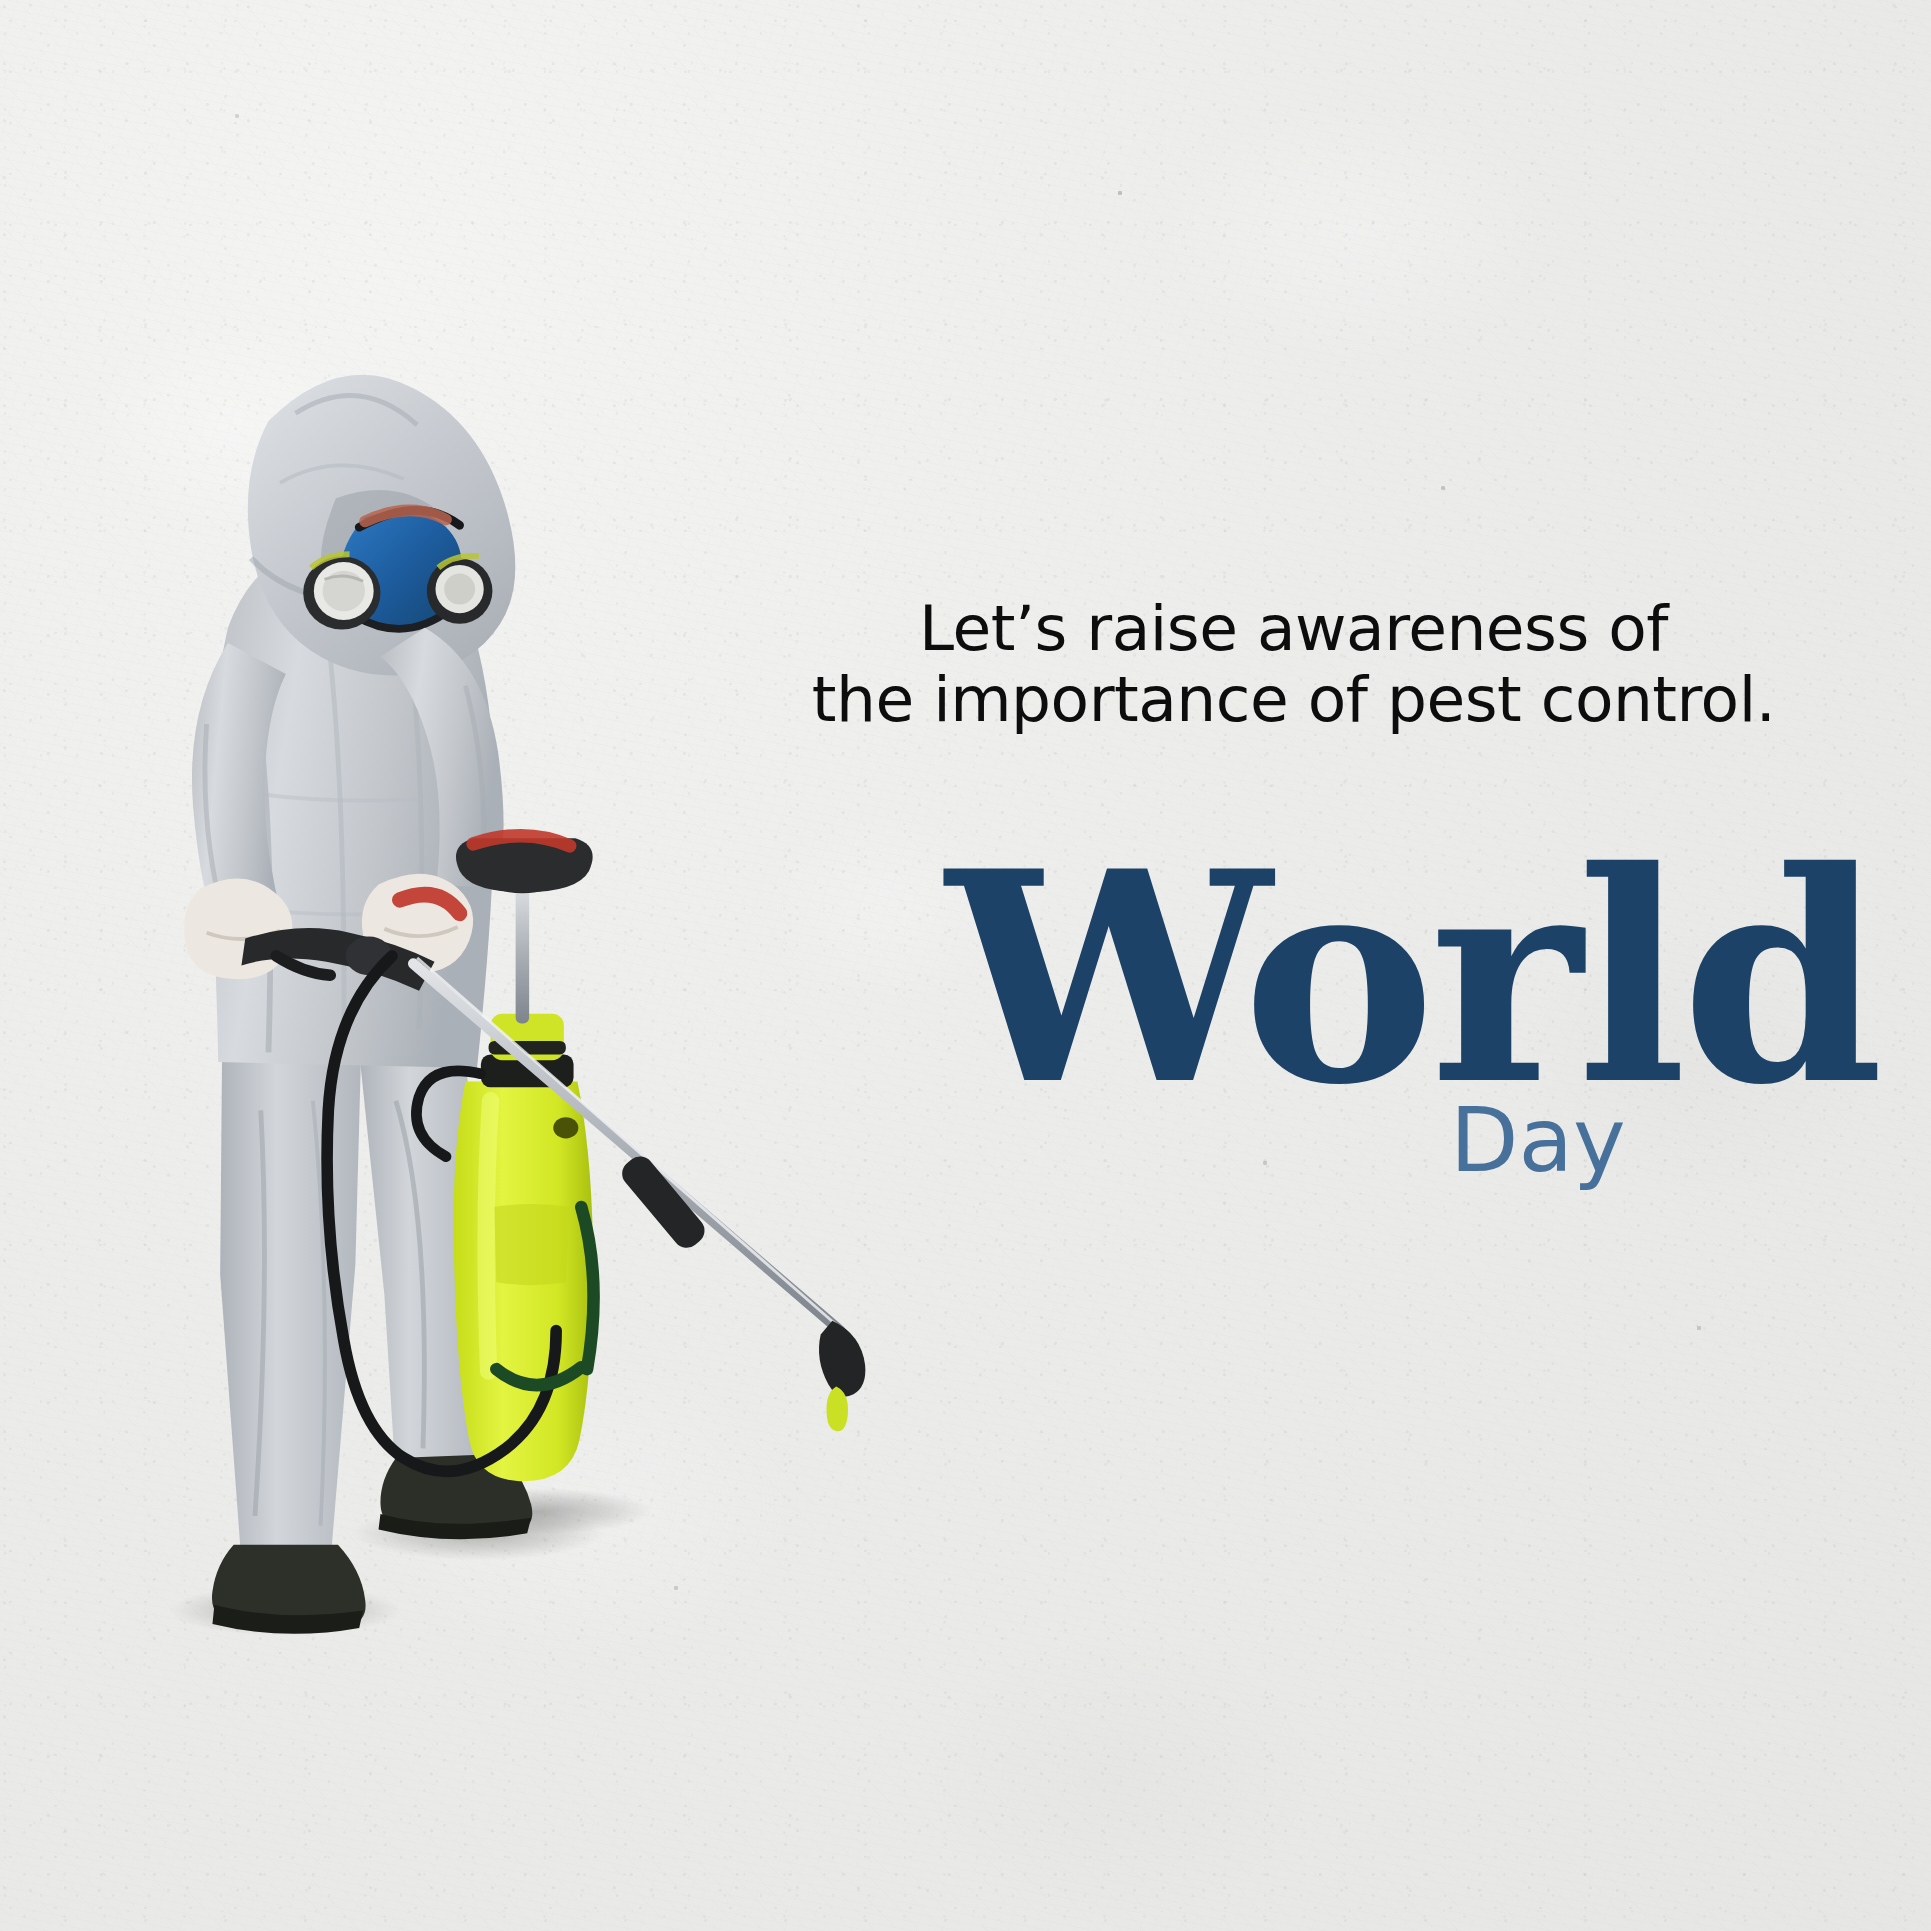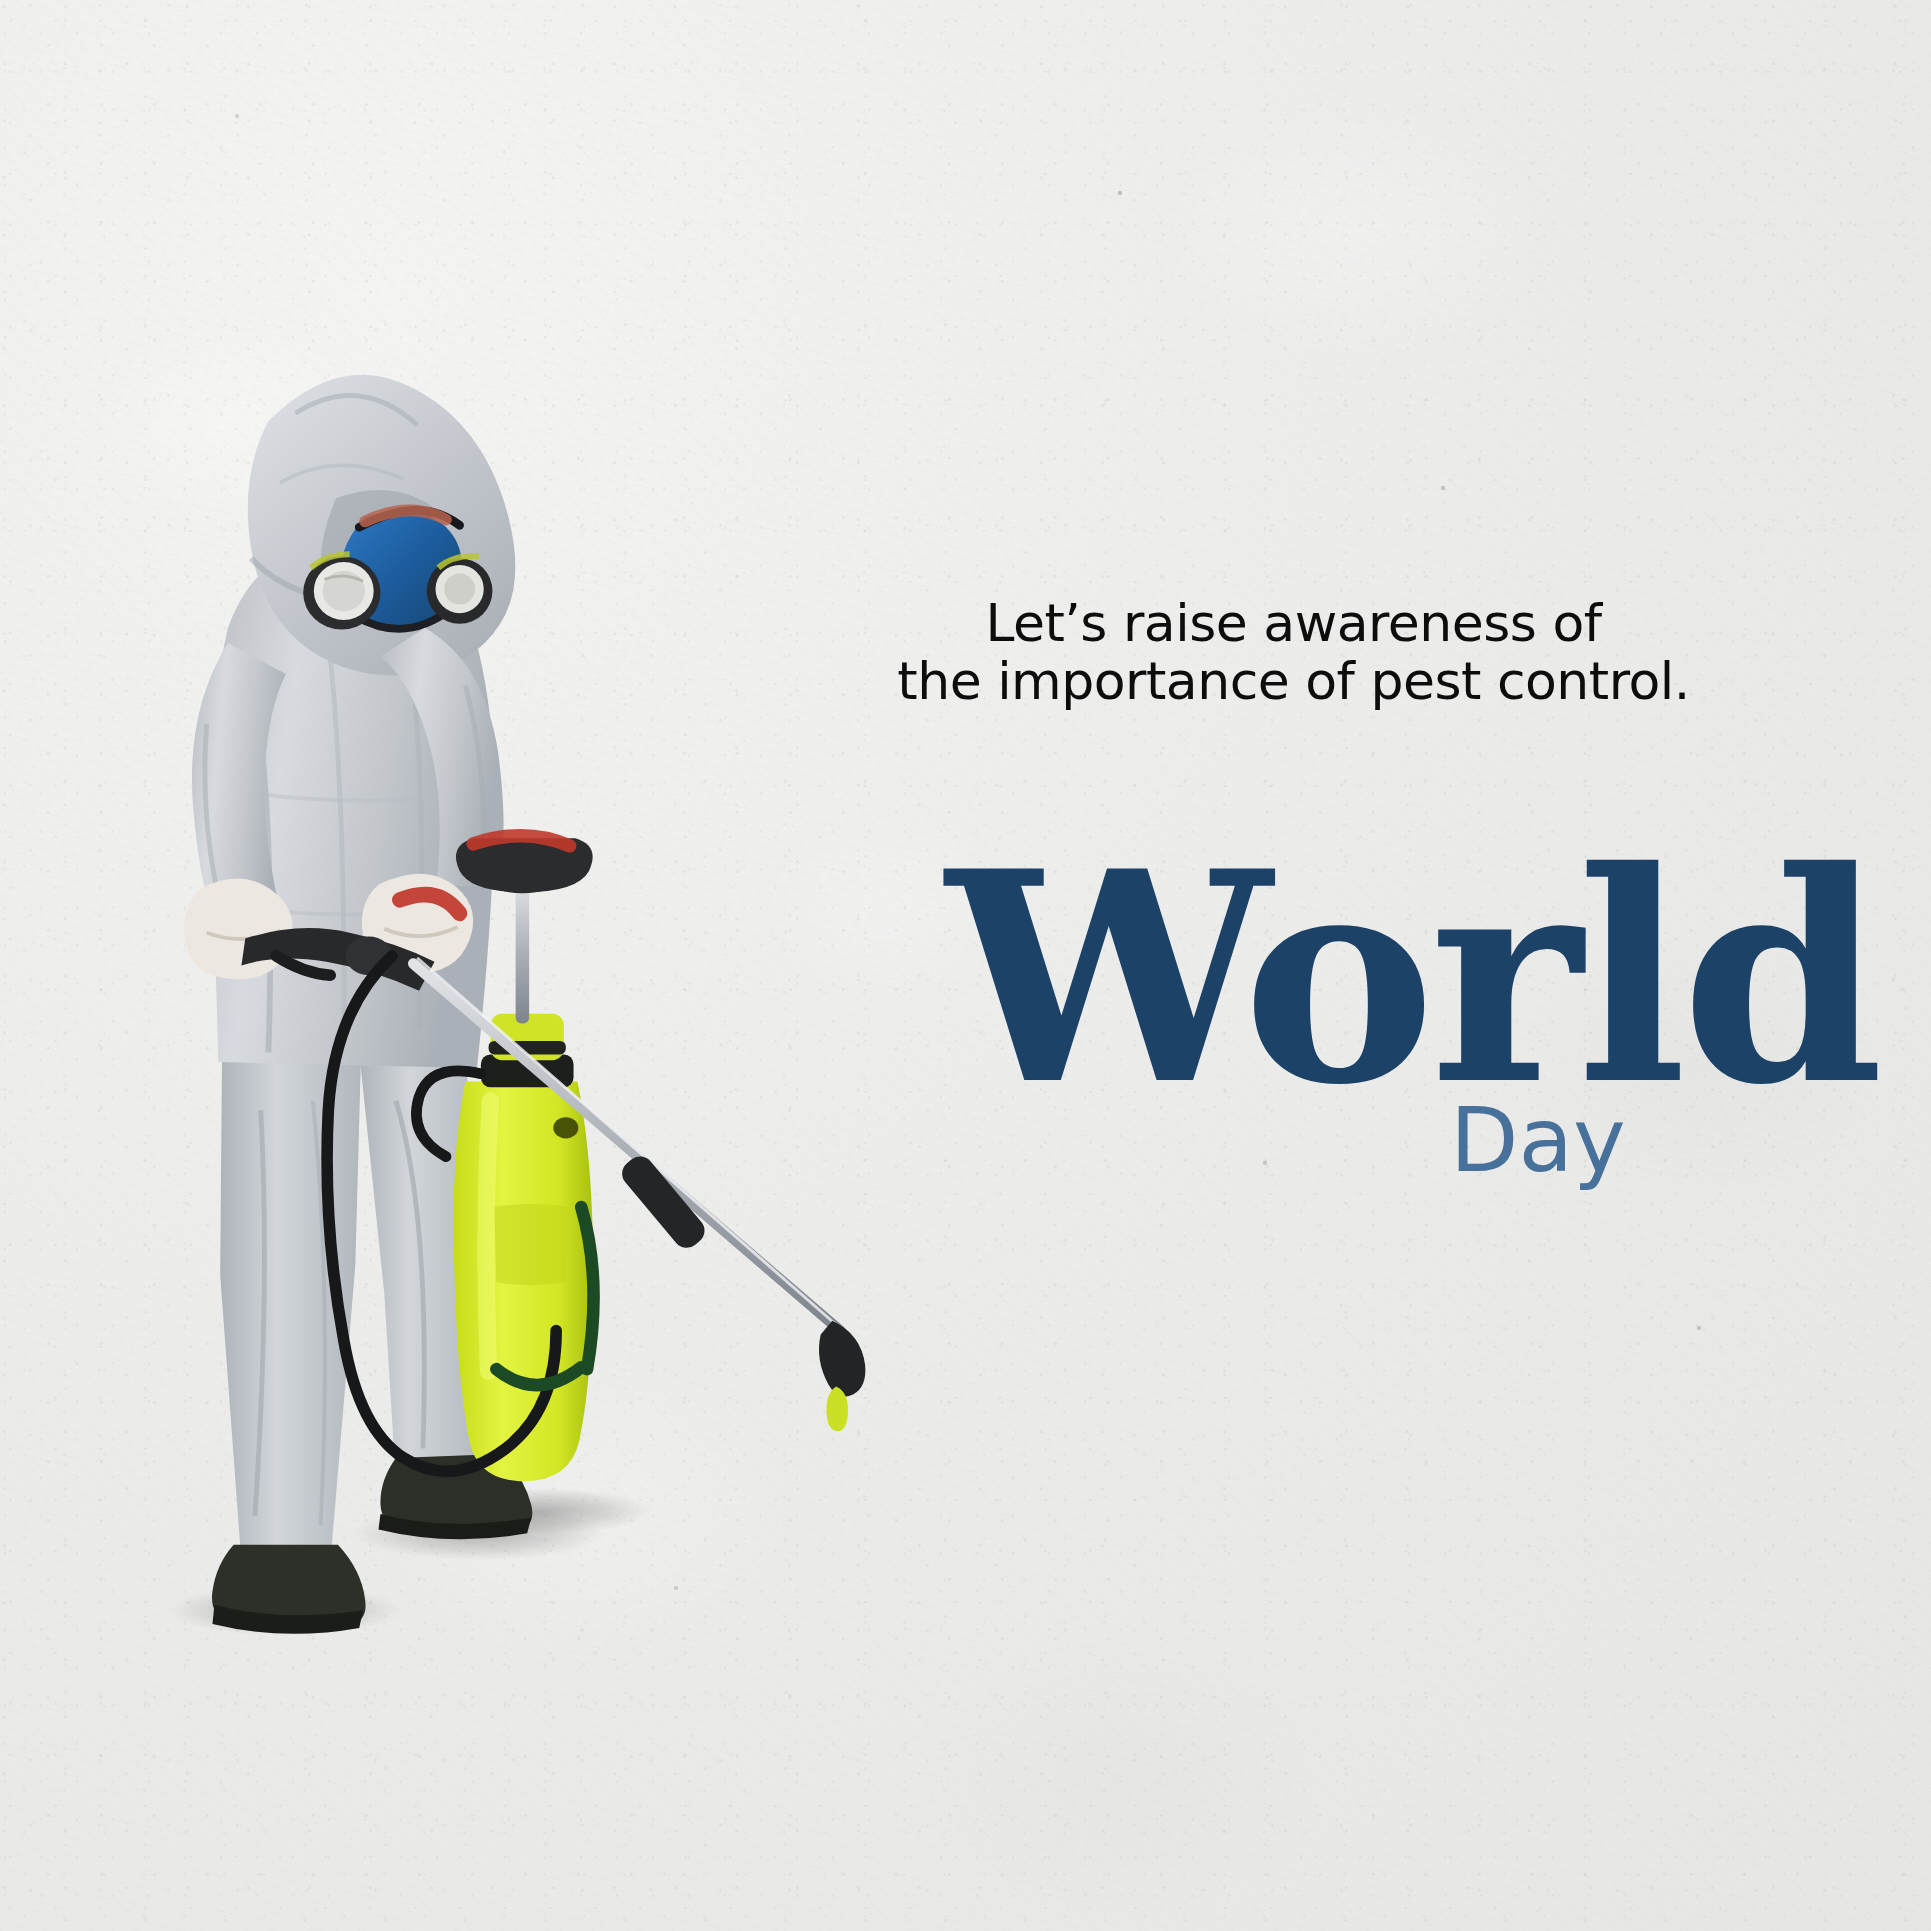--- a/index.html
+++ b/index.html
@@ -79,21 +79,21 @@
 
   
   .headline {
     position: absolute;
     left: 714px;
     top: 594px;
     width: 1159px;
     text-align: center;
     color: #0d0d0d;
     font-family: "DejaVu Sans", sans-serif;
-    font-size: 52px;
+    font-size: 63px;
     line-height: 1.12;
     letter-spacing: -0.5px;
     font-weight: 400;
     white-space: pre-line;
   }
 
   .logo-block {
     position: absolute;
     left: 946px;
     top: 816px;

